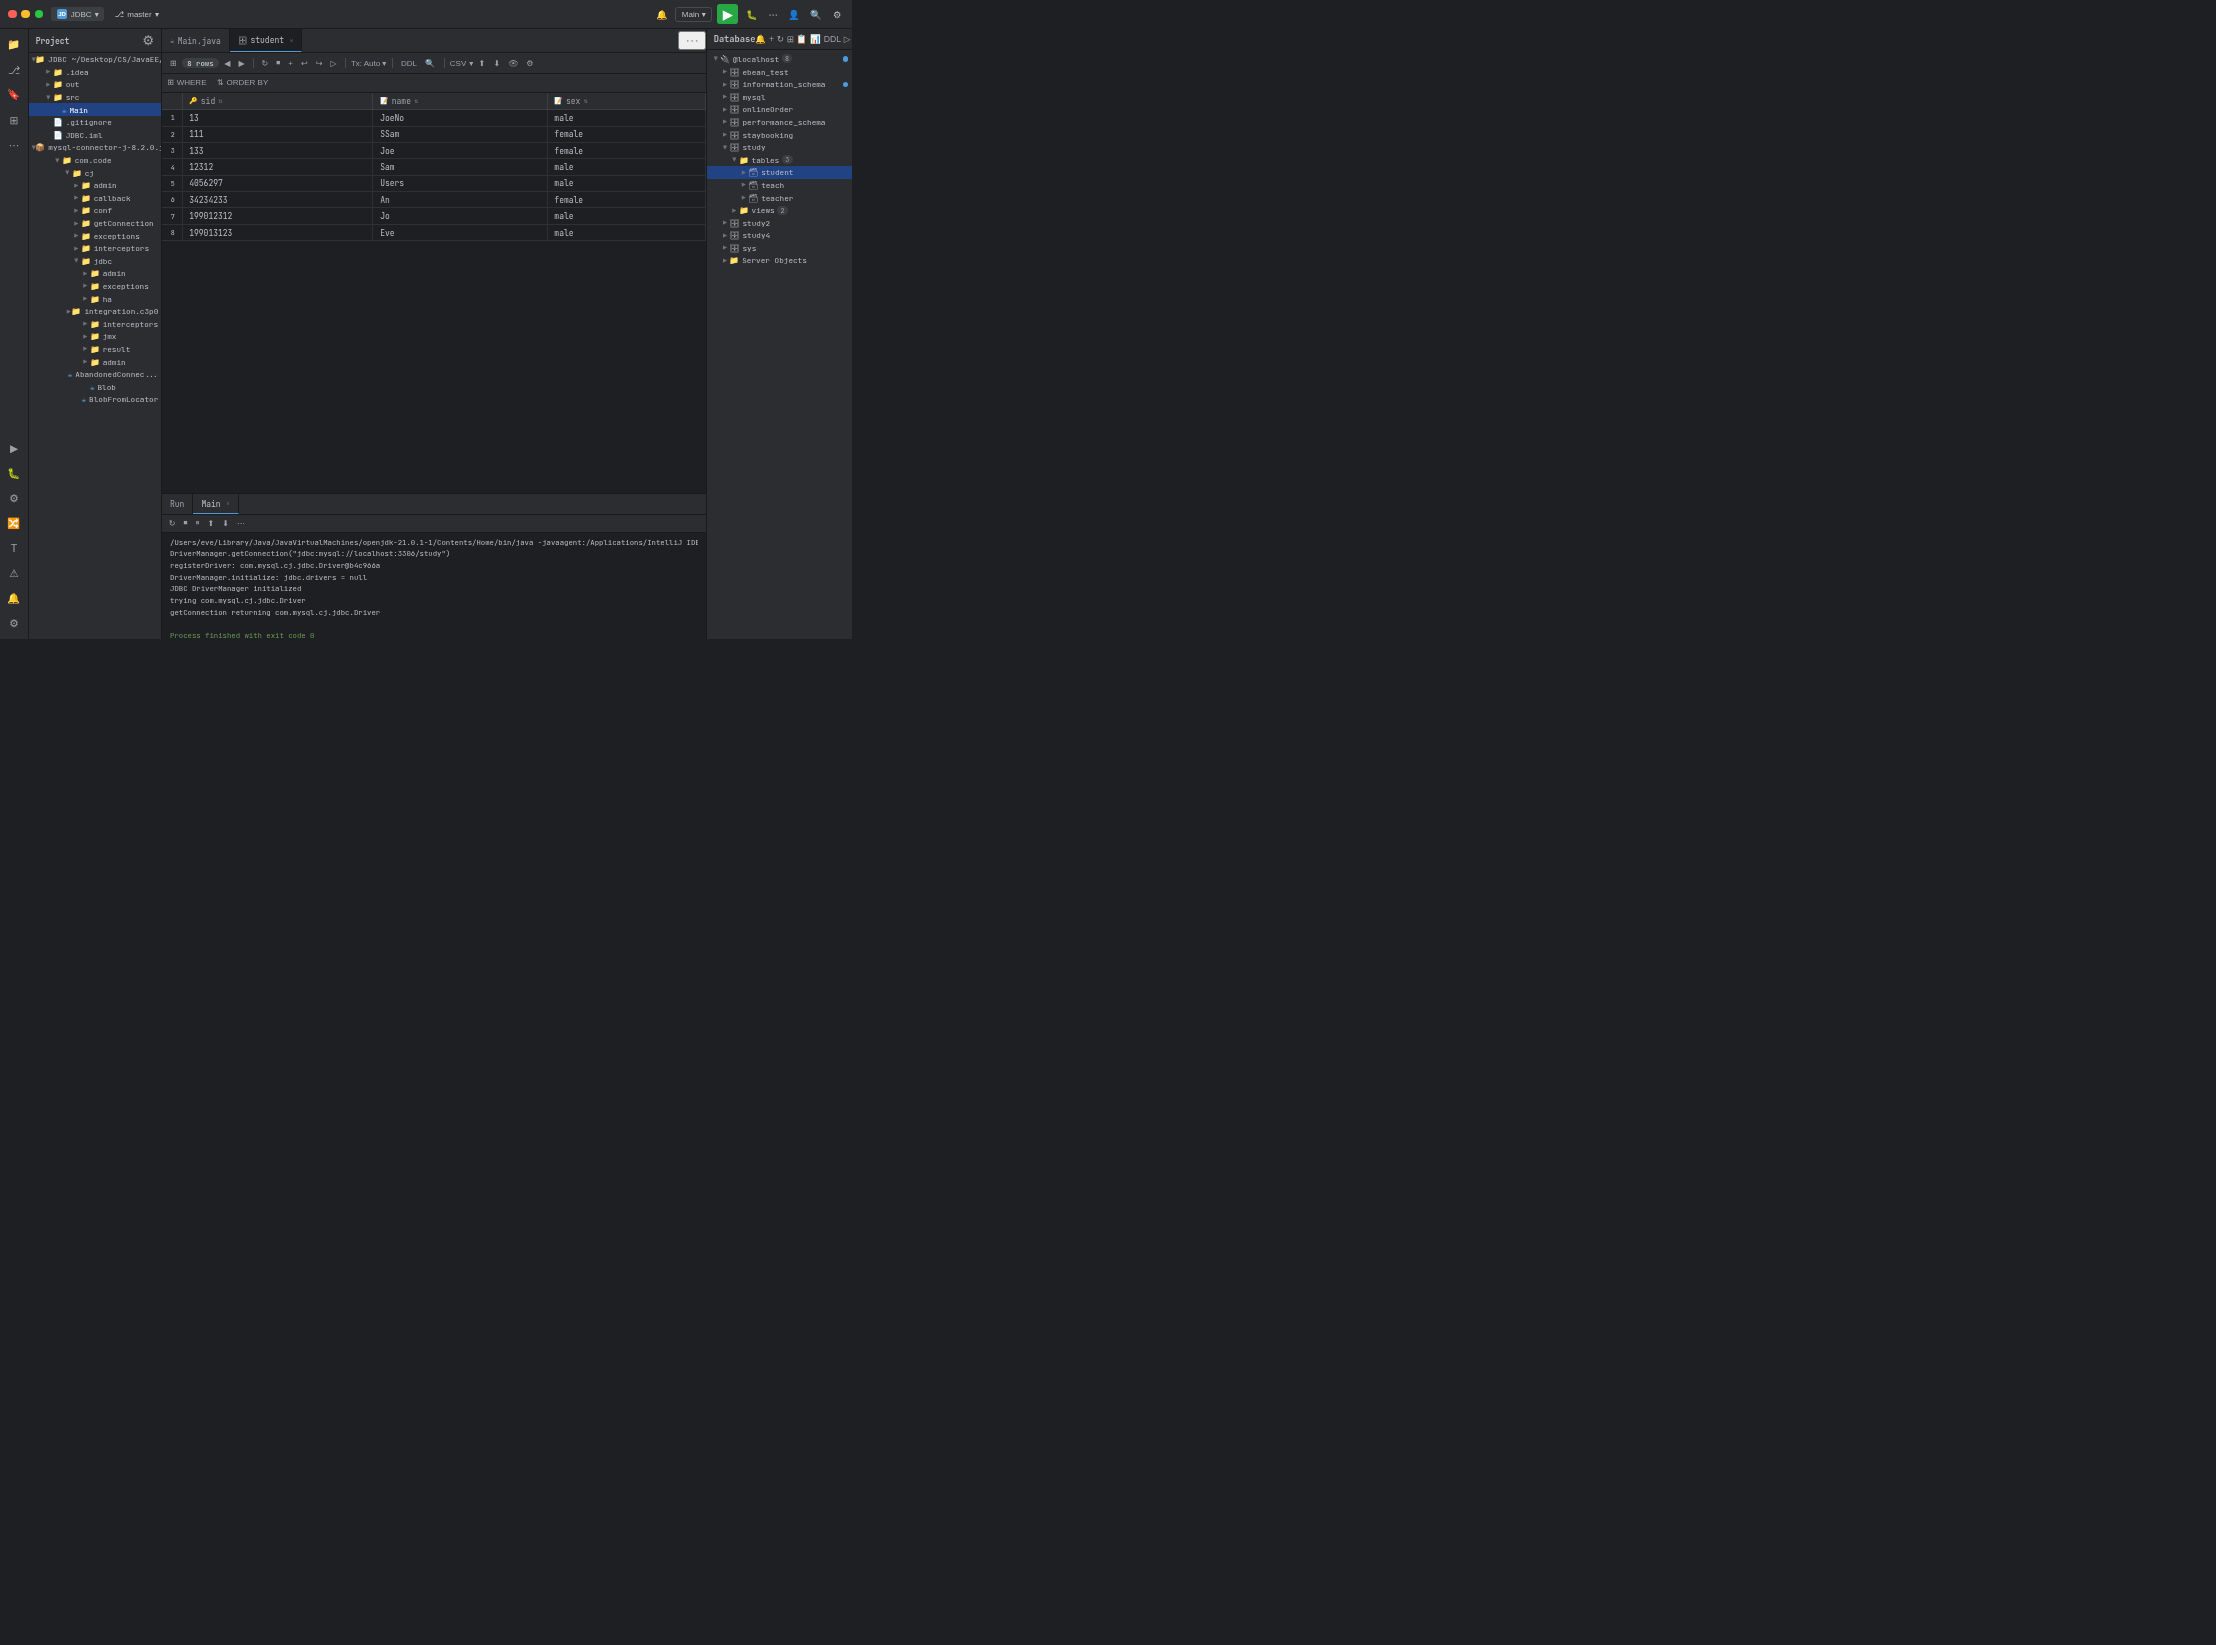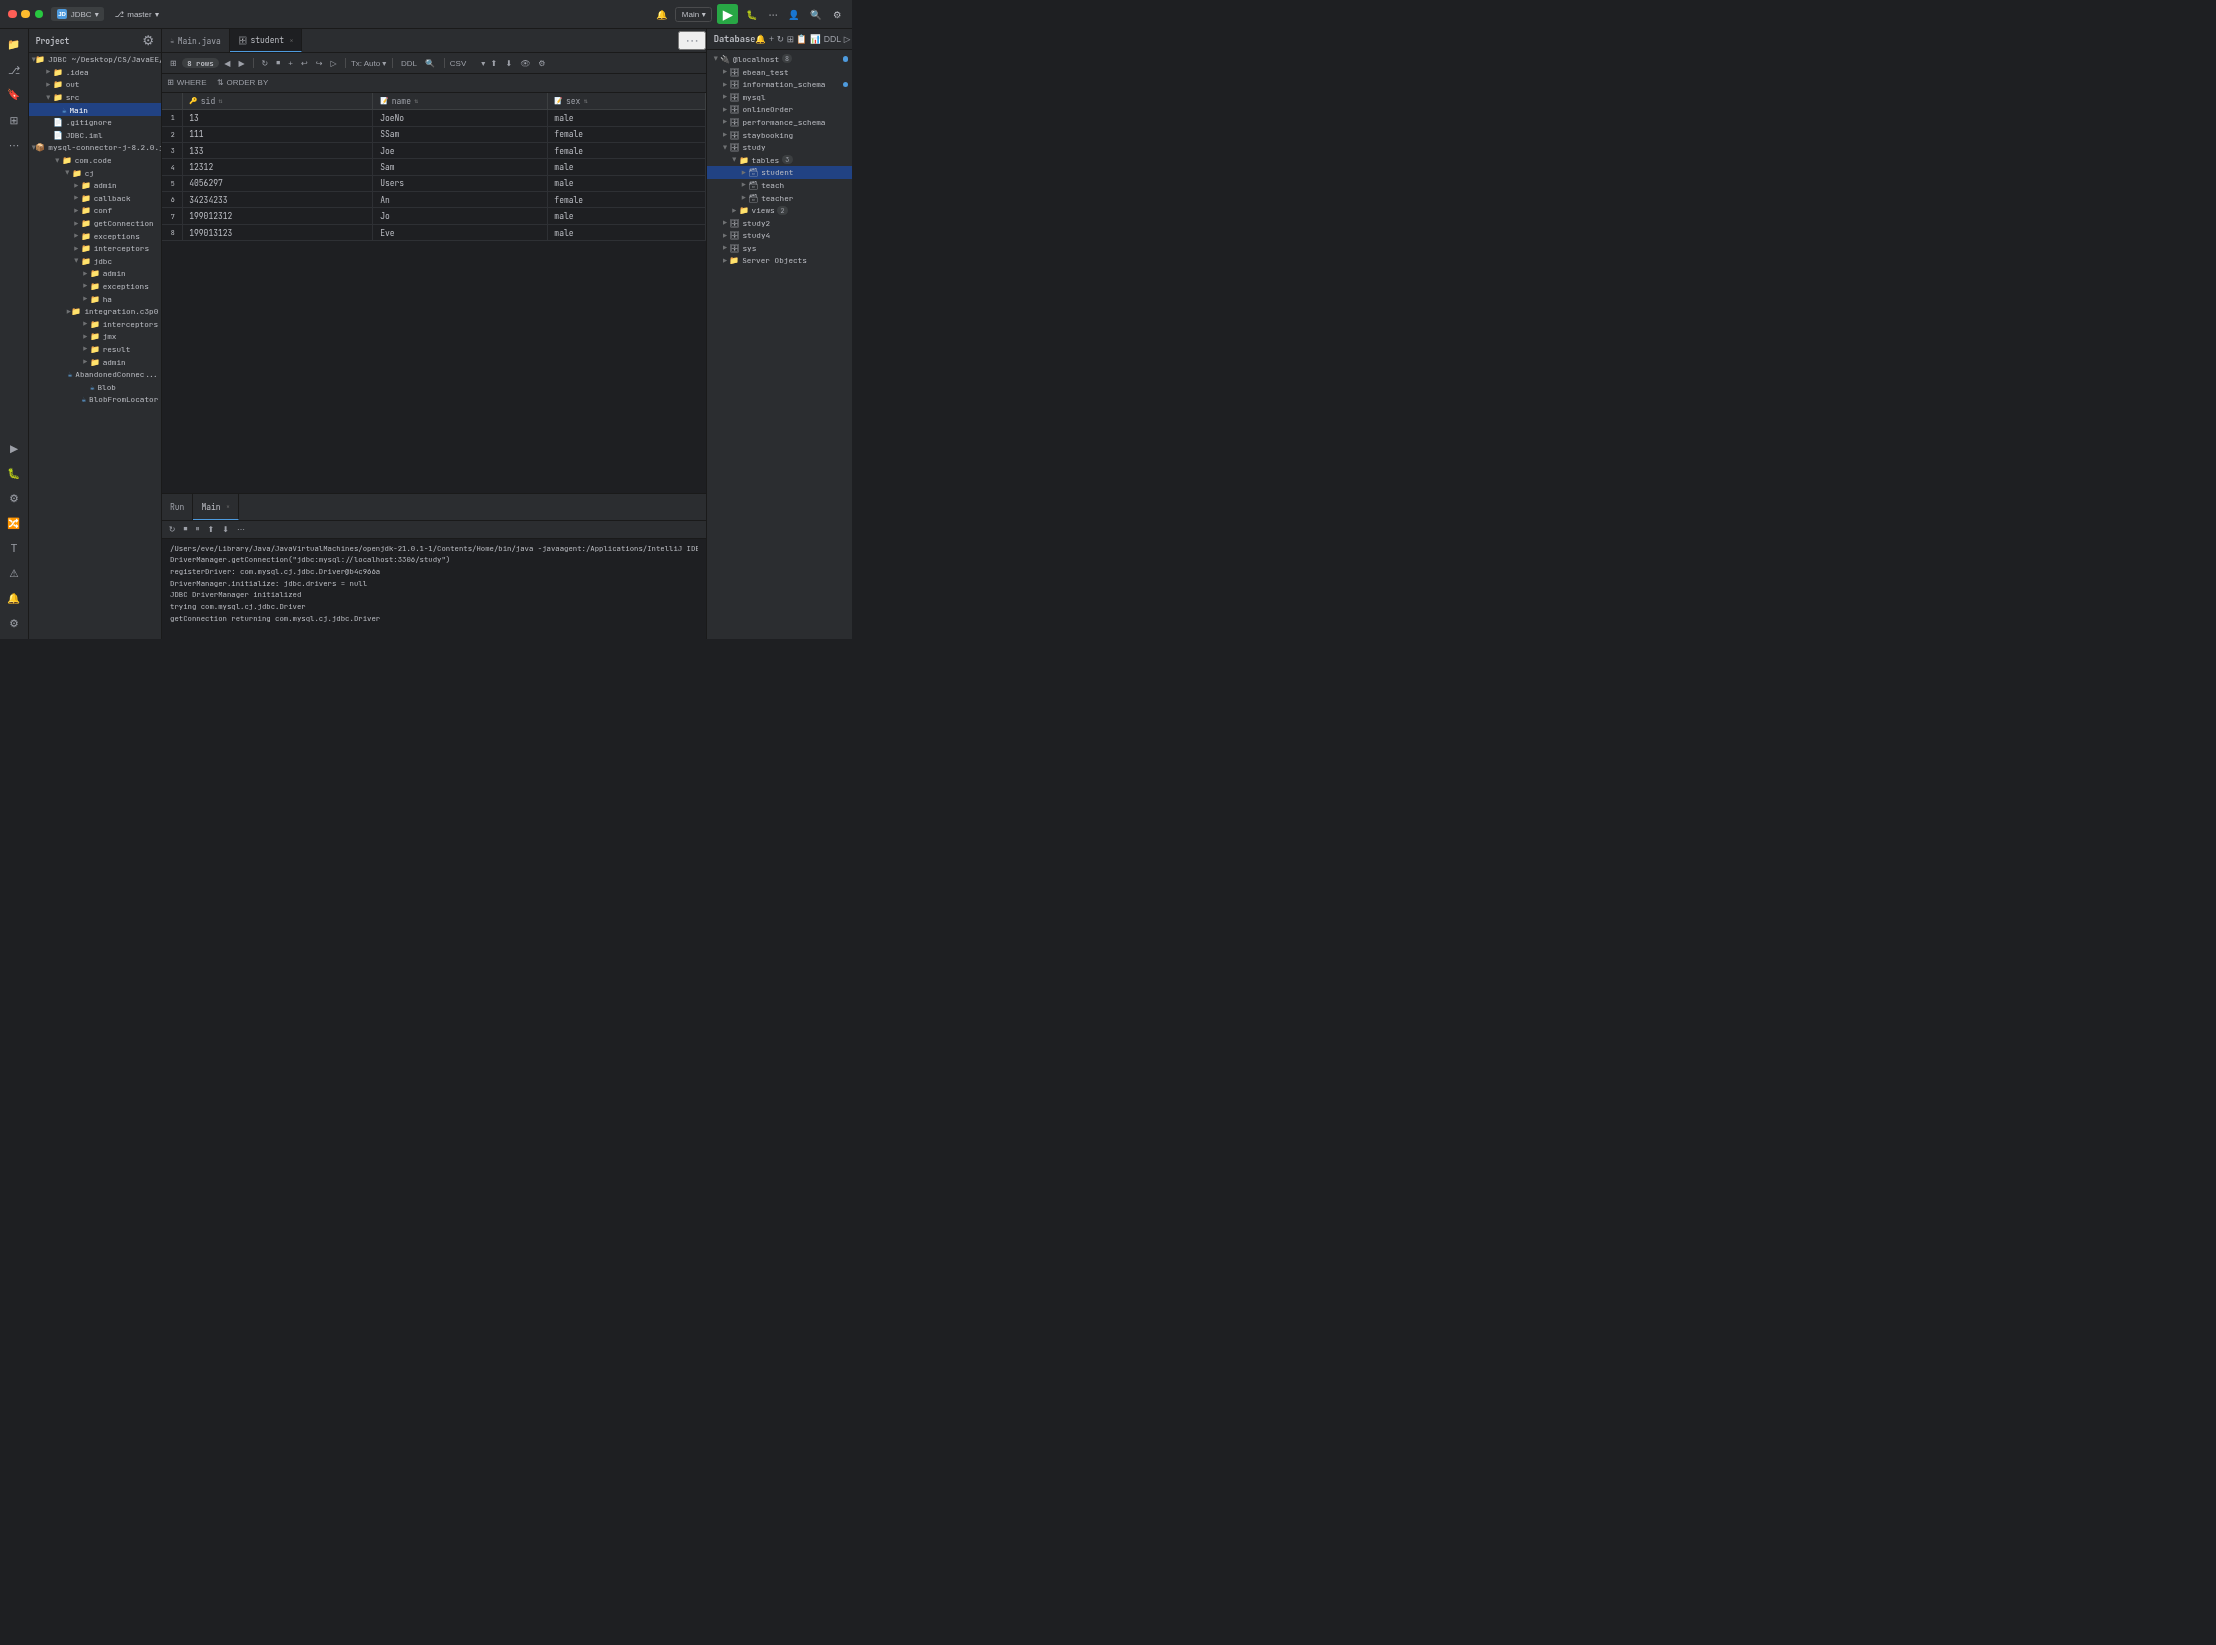--- a/index.html
+++ b/index.html
@@ -151,21 +151,21 @@
     }
     .tb-sep { width: 0.7px; height: 10.6px; background: #4a4b4d; margin: 0 2.7px; }
     .tx-dropdown {
       display: flex; align-items: center; gap: 2px;
       background: transparent; border: none; color: #9da0a8; cursor: pointer; font-size: 8px;
     }
     .ddl-btn {
       background: transparent; border: none; color: #9da0a8; cursor: pointer; font-size: 8px; padding: 1.3px 3.3px;
     }
     .csv-dropdown {
-      display: flex; align-items: center; gap: 15px;
+      display: flex; align-items: center; gap: 3px;
       background: transparent; border: none; color: #9da0a8; cursor: pointer; font-size: 8px;
     }
 
     
     .filter-row {
       display: flex; align-items: center;
       background: #2b2d30; padding: 2px 5.3px;
       border-bottom: 0.7px solid #1a1a1a; height: 18.6px; gap: 10.6px;
     }
     .filter-btn { display: flex; align-items: center; gap: 2.7px; background: transparent; border: none; color: #9da0a8; cursor: pointer; font-size: 8px; }
@@ -215,21 +215,21 @@
     .run-panel {
       height: 146px;
       background: #1e1f22;
       border-top: 0.7px solid #1a1a1a;
       display: flex;
       flex-direction: column;
     }
     .run-tabs {
       display: flex; align-items: center;
       background: #2b2d30; border-bottom: 0.7px solid #1a1a1a;
-      height: 27px;
+      height: 21px;
     }
     .run-tab {
       display: flex; align-items: center; gap: 3.3px;
       padding: 0 8px; height: 100%;
       color: #9da0a8; font-size: 8px; cursor: pointer;
       border-right: 0.7px solid #1a1a1a;
     }
     .run-tab.active { color: #bcbec4; border-bottom: 1.3px solid #4e9bde; }
     .run-toolbar {
       display: flex; align-items: center; gap: 2.7px;

